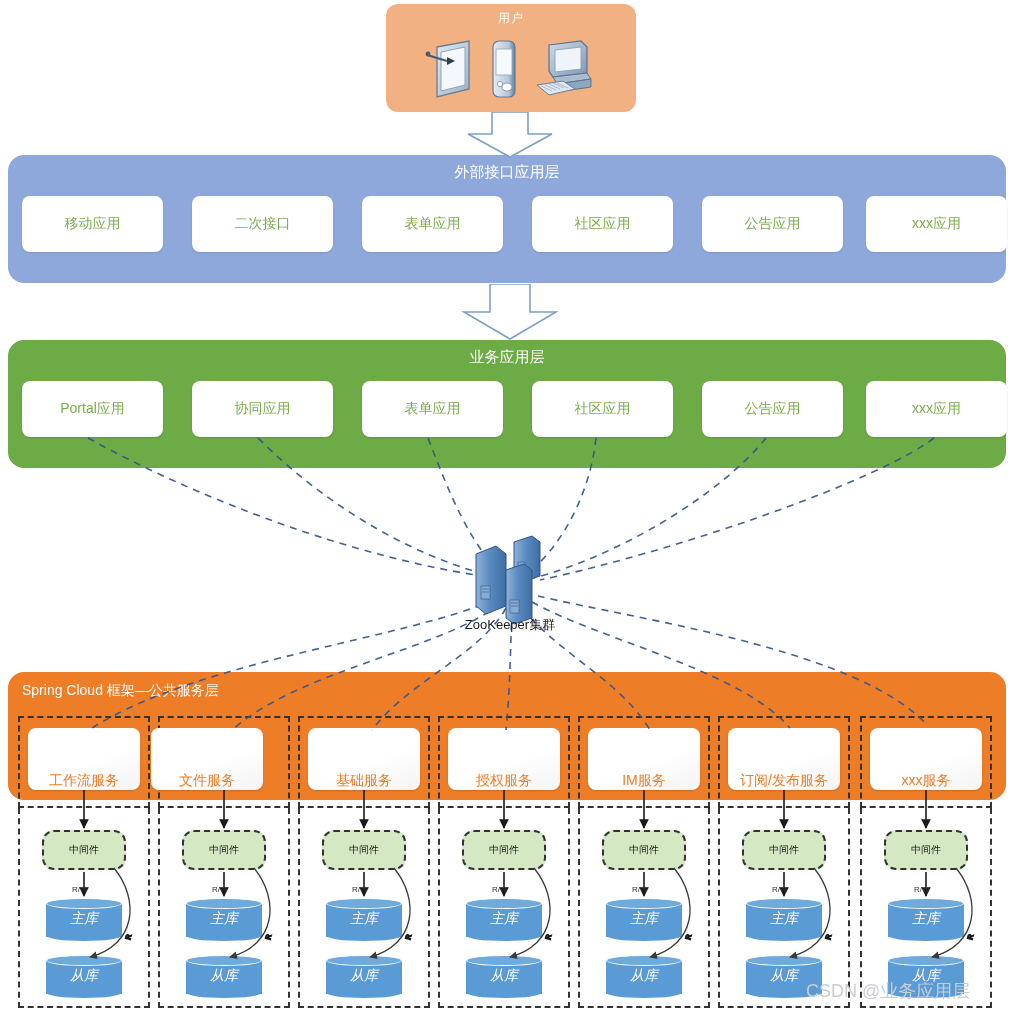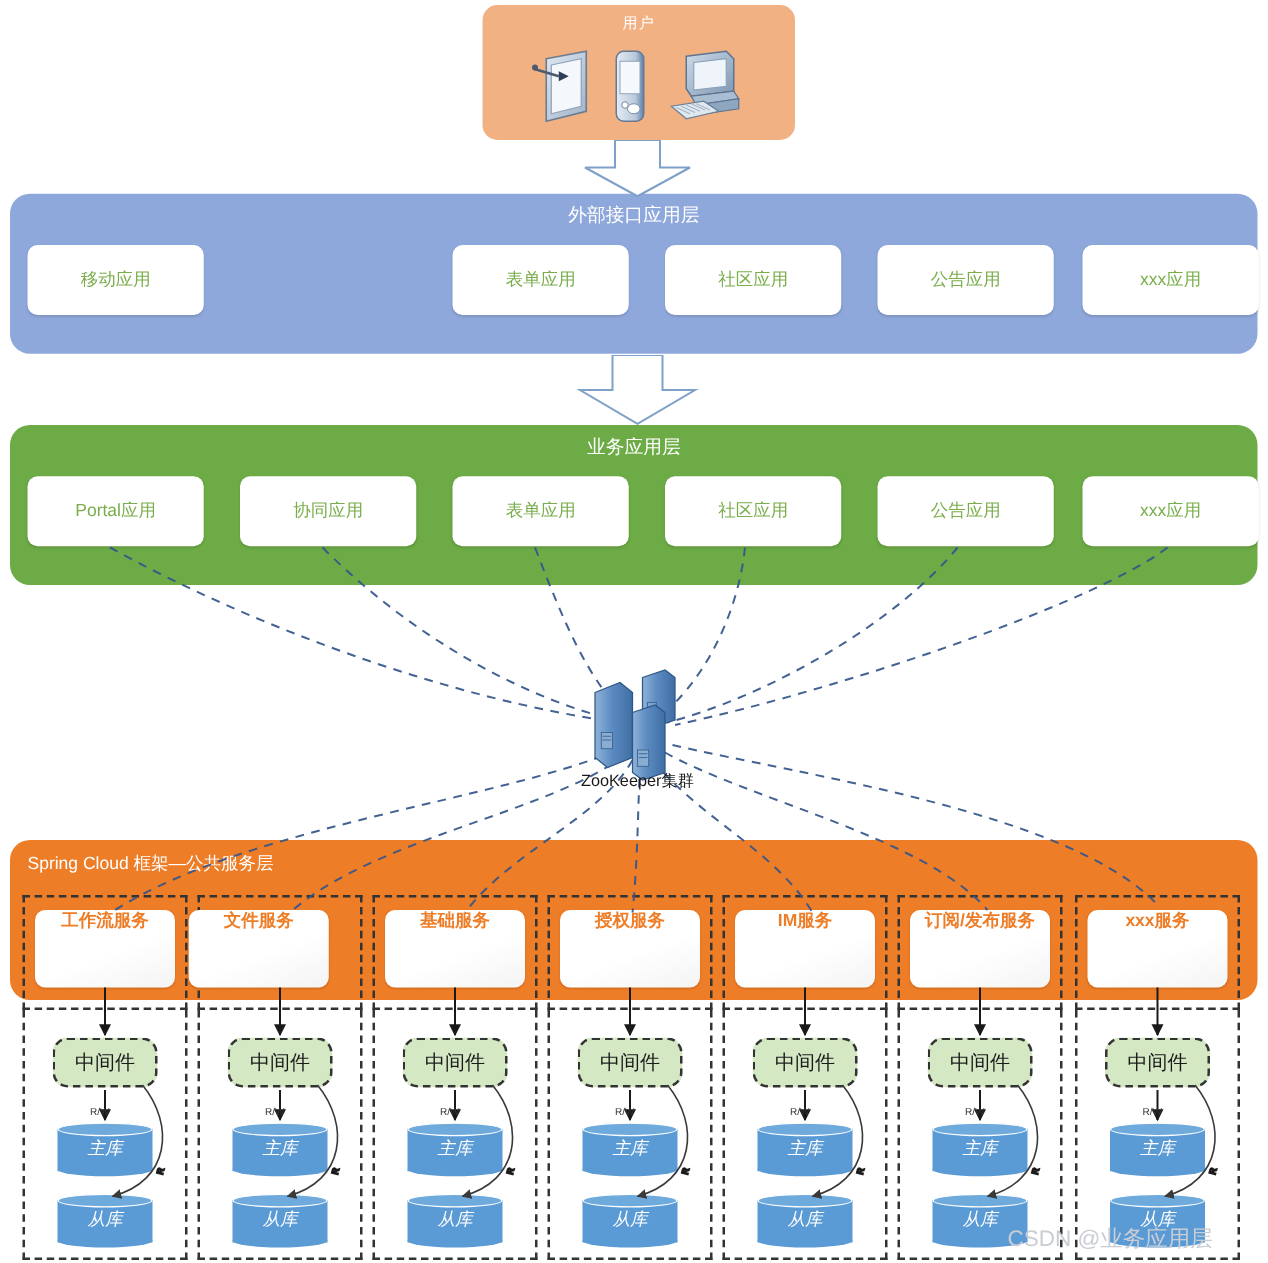--- a/index.html
+++ b/index.html
@@ -35,31 +35,31 @@
         color:#7AAE4C;font-size:14px;z-index:3;
         box-shadow:0 1px 2px rgba(0,0,0,.12);}
   .chip.ext{top:196px;width:141px;height:56px;}
   .chip.biz{top:381px;width:141px;height:56px;}
 
   
   .svc-cell{position:absolute;top:716px;width:132px;height:92px;
             border:2px dashed #333333;z-index:3;box-sizing:border-box;}
   .svc-chip{position:absolute;top:728px;width:112px;height:62px;border-radius:8px;
             background:linear-gradient(160deg,#ffffff 0%,#ffffff 55%,#f4f4f4 100%);
-            display:flex;align-items:flex-start;justify-content:center;
+            display:flex;align-items:flex-end;justify-content:center;
             color:#EE7D27;font-size:14px;z-index:4;
-            box-shadow:0 1px 2px rgba(0,0,0,.15);font-weight:bold;}
+            box-shadow:0 1px 2px rgba(0,0,0,.15);}
 
   
   .db-col{position:absolute;top:808px;width:132px;height:200px;
           border:2px dashed #333333;border-top:none;box-sizing:border-box;z-index:3;}
   .mw{position:absolute;width:84px;height:40px;border-radius:12px;
       background:#D5E8C4;border:2px dashed #333333;box-sizing:border-box;
       display:flex;align-items:center;justify-content:center;
-      color:#1a1a1a;font-size:16px;z-index:4;}
+      color:#1a1a1a;font-size:10px;z-index:4;}
   .rw-label{position:absolute;font-size:8px;color:#333;z-index:5;text-align:center;}
   .cyl{position:absolute;width:76px;height:42px;z-index:4;
        display:flex;align-items:center;justify-content:center;
        color:#ffffff;font-size:14px;font-style:italic;}
   .cyl .body{position:absolute;left:0;top:5px;width:76px;height:34px;
              background:#5B9BD5;}
   .cyl .top{position:absolute;left:0;top:0;width:76px;height:11px;
             border-radius:50%;background:#6FAADD;border:1px solid #ffffff;
             box-sizing:border-box;}
   .cyl .bot{position:absolute;left:0;bottom:-1px;width:76px;height:11px;
@@ -138,20 +138,23 @@
 
   <svg style="position:absolute;left:462px;top:112px;width:96px;height:46px;z-index:4;" viewBox="0 0 96 46">
     <polygon points="30,0 66,0 66,22 90,22 48,45 6,22 30,22" fill="#ffffff" stroke="#7fa0c9" stroke-width="1.6"></polygon>
   </svg>
 
   <div class="band" id="band-external">
     <div class="band-title">外部接口应用层</div>
   </div>
   <div class="chip ext" style="left:22px">
       <span>移动应用</span>
+    </div>
+  <div class="chip ext" style="left:192px">
+      <span>二次接口</span>
     </div>
   <div class="chip ext" style="left:362px">
       <span>表单应用</span>
     </div>
   <div class="chip ext" style="left:532px">
       <span>社区应用</span>
     </div>
   <div class="chip ext" style="left:702px">
       <span>公告应用</span>
     </div>

